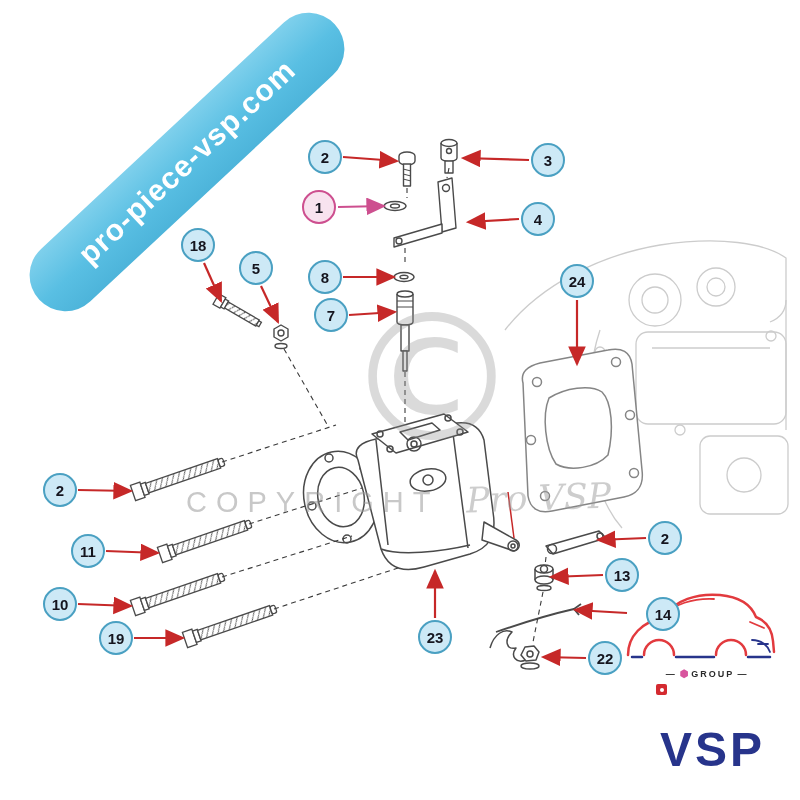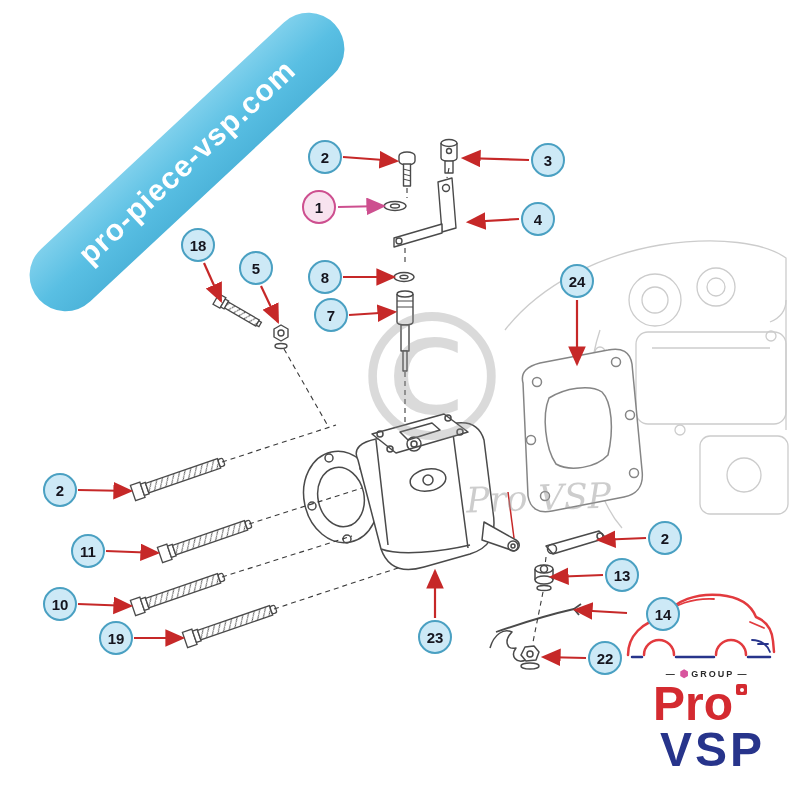--- a/index.html
+++ b/index.html
@@ -47,20 +47,21 @@
 </head>
 <body>
 
 <div class="stage">
 
   <div class="ribbon">
     <span>pro-piece-vsp.com</span>
   </div>
 
   <div class="wm-sym">©</div>
+  <div class="wm-copy">COPYRIGHT</div>
   <div class="wm-script">Pro VSP</div>
 
   <svg class="diagram" width="800" height="800" viewBox="0 0 800 800">
     <defs>
       <pattern id="hatch" width="6" height="10" patternUnits="userSpaceOnUse">
         <rect width="6" height="10" fill="#ffffff"></rect>
         <line x1="6" y1="0" x2="0" y2="10" stroke="#555" stroke-width="1"></line>
       </pattern>
       <marker id="ah" markerWidth="11" markerHeight="9" refX="8" refY="4" orient="auto">
         <path d="M0,0 L9,4 L0,8 Z" fill="#c62828"></path>
@@ -301,20 +302,19 @@
     <span>19</span>
   </div>
 
   <div class="logo-group">
     <span>—</span>
     <span class="hex">⬢</span>
     <span>GROUP</span>
     <span>—</span>
   </div>
   <div class="logo-pro">
-    <span>Pro</span>
     <span class="dotbox">
         <i></i>
       </span>
   </div>
   <div class="logo-vsp">VSP</div>
 
 </div>
 
 </body></html>

